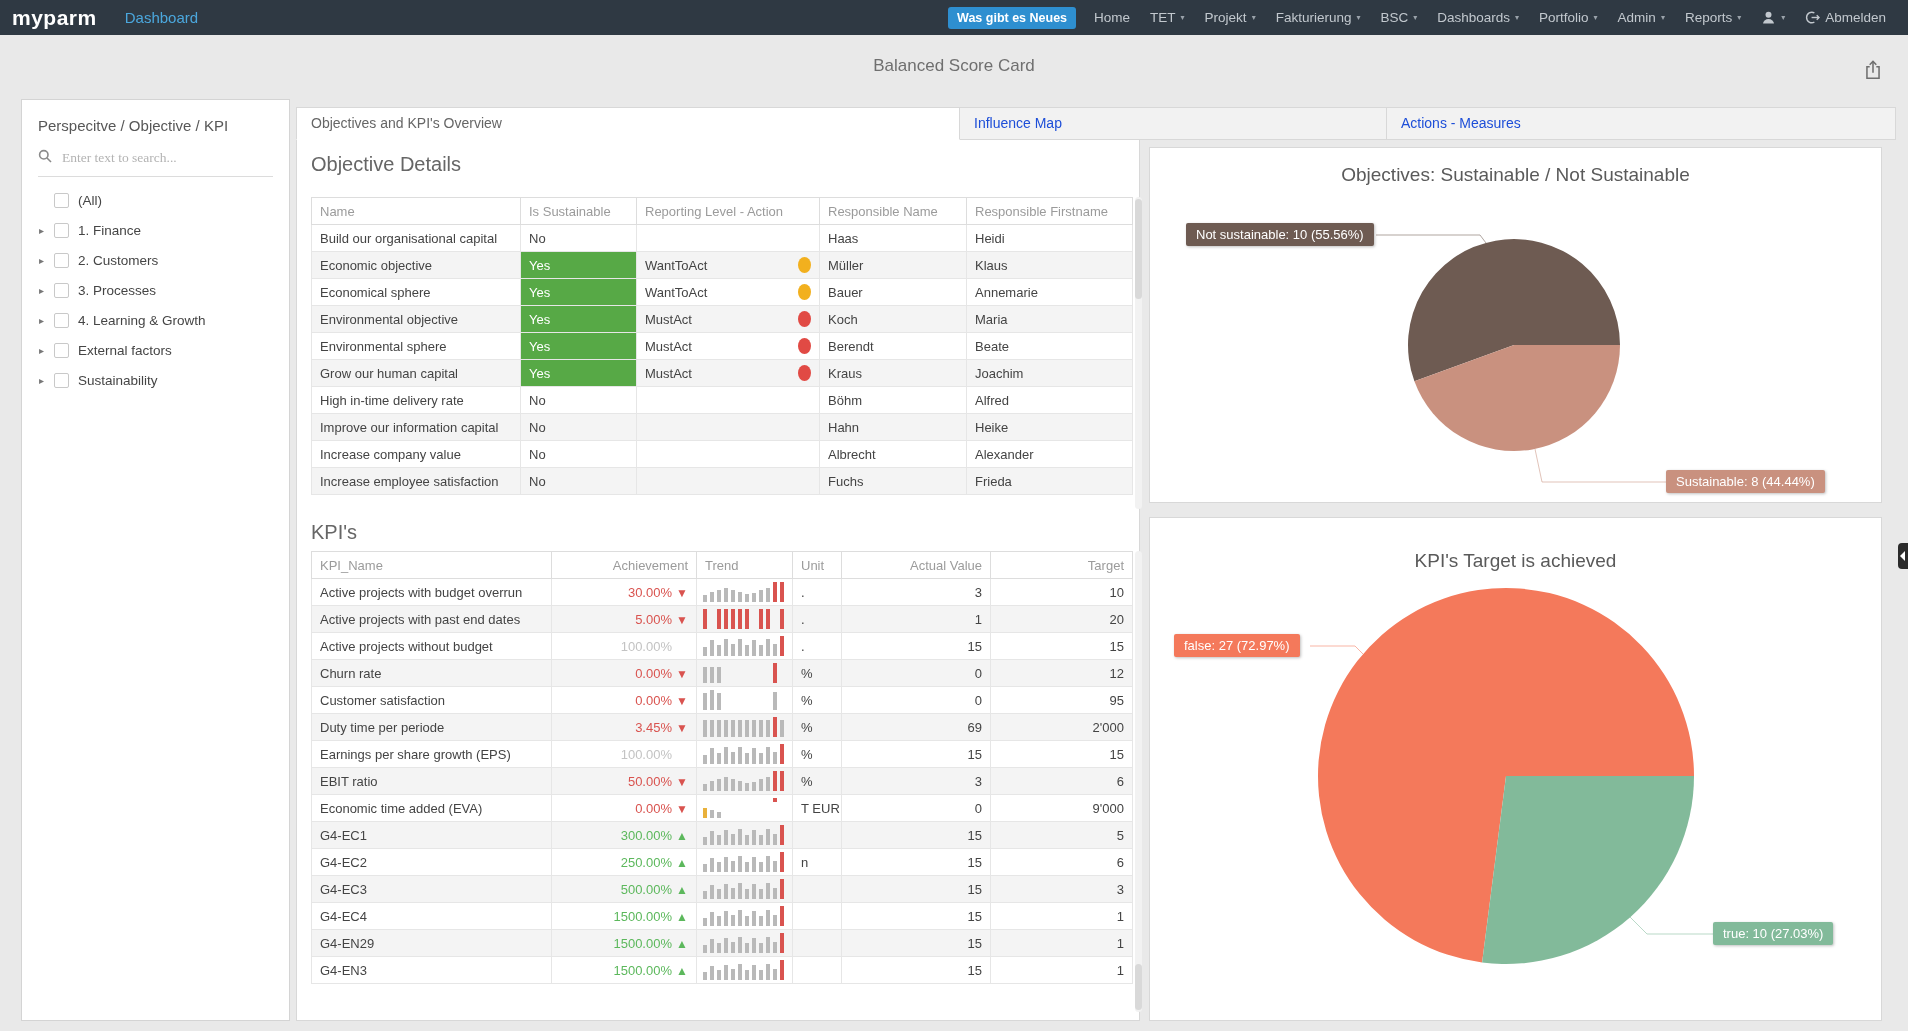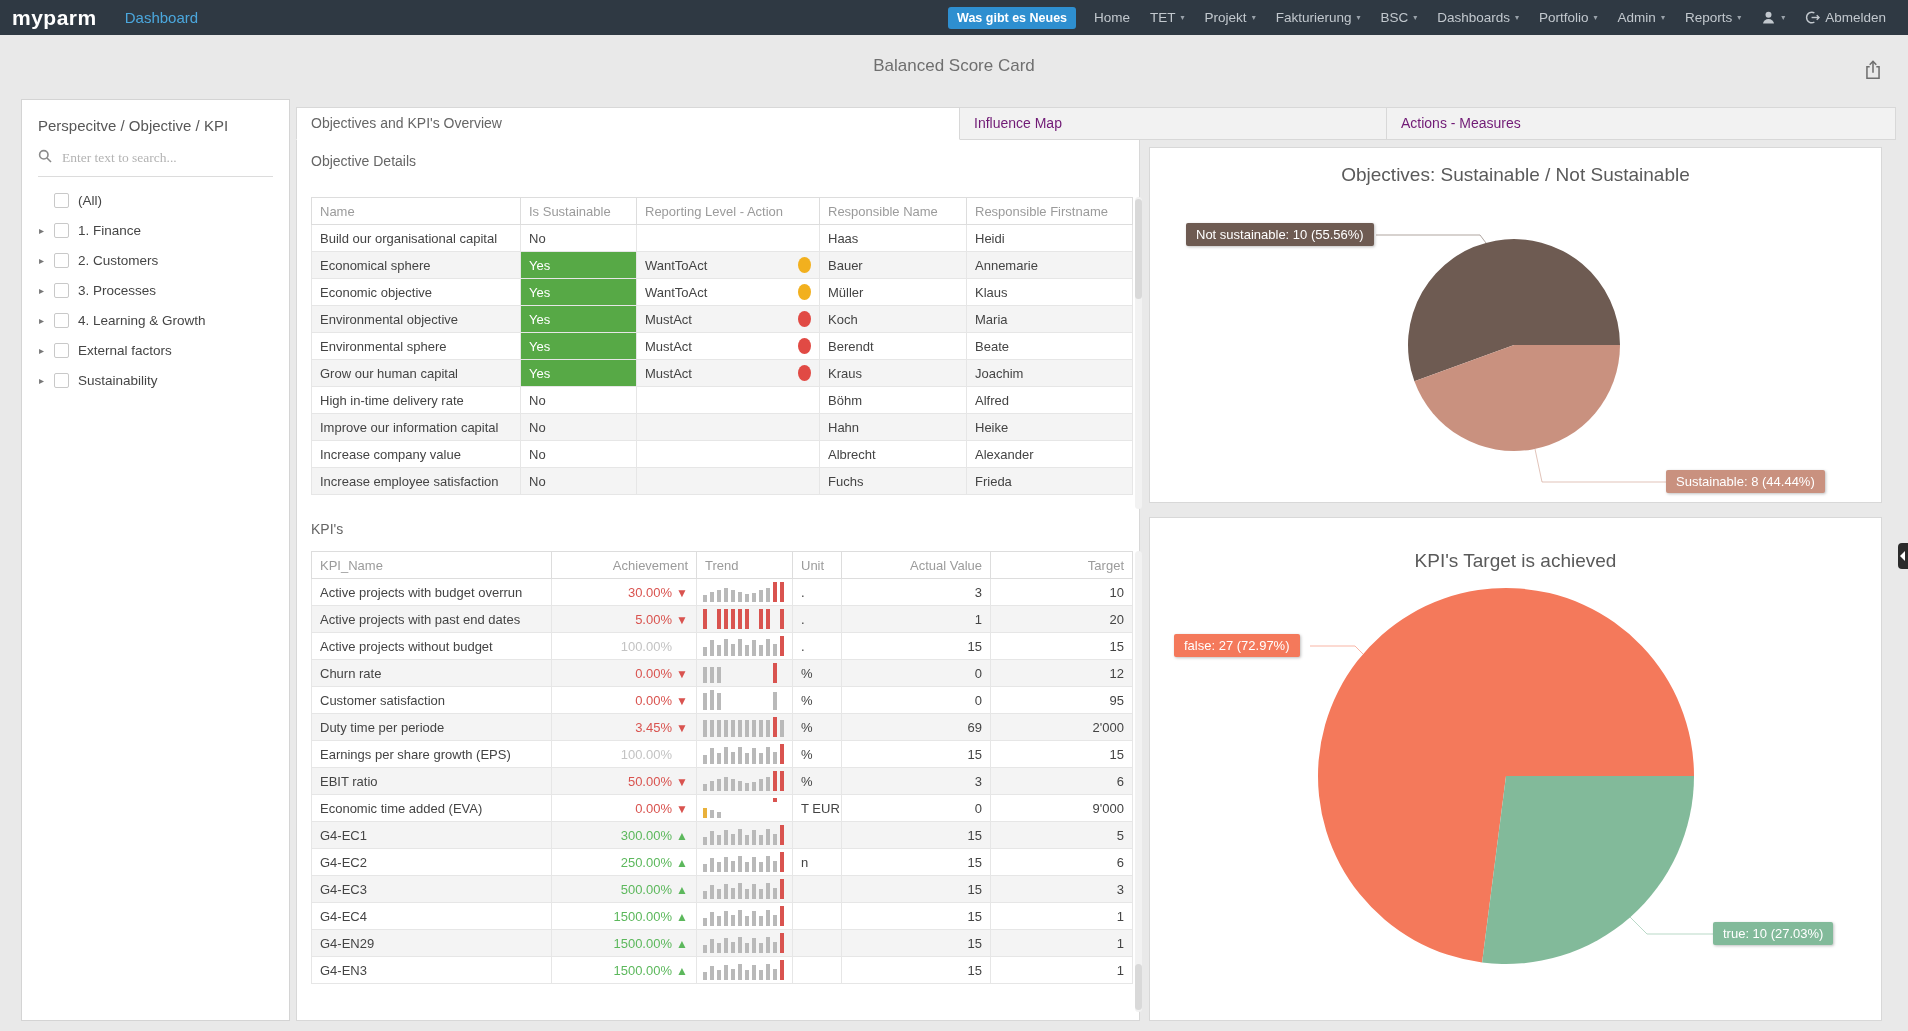--- a/index.html
+++ b/index.html
@@ -34,30 +34,30 @@
   .sb-search input::placeholder{color:#b3b3b3}
   .tree{margin-top:8px}
   .tree-row{height:30px;display:flex;align-items:center;padding-left:17px;cursor:pointer}
   .tree-arrow{width:15px;font-size:10px;color:#787878;flex:none}
   .tree-cb{width:15px;height:15px;border:1px solid #c9c9c9;border-radius:2px;background:#fff;
            margin-right:9px;flex:none;box-sizing:border-box}
   .tree-lbl{font-size:13.5px;color:#454545;white-space:nowrap}
 
   
   .tabs{position:absolute;left:296px;top:107px;width:1600px;height:33px;display:flex}
-  .tab{box-sizing:border-box;height:33px;line-height:31px;font-size:14px;color:#701a75;background:#f2f2f2;
+  .tab{box-sizing:border-box;height:33px;line-height:31px;font-size:14px;color:#1d4ed8;background:#f2f2f2;
        border:1px solid #d8d8d8;border-left:none;padding-left:14px;cursor:pointer;overflow:hidden;white-space:nowrap}
   .tab:first-child{border-left:1px solid #d8d8d8}
   .tab:nth-child(1){width:664px}.tab:nth-child(2){width:427px}.tab:nth-child(3){width:509px}
   .tab.active{background:#fff;color:#666;border-bottom-color:#fff}
 
   
   .tables-panel{position:absolute;left:296px;top:140px;width:844px;height:881px;background:#fff;
                 border:1px solid #d8d8d8;border-top:none;box-sizing:border-box}
-  .sec-title{position:absolute;left:14px;font-size:14px;color:#666}
+  .sec-title{position:absolute;left:14px;font-size:20px;color:#666}
   #objdet-title{top:13px}
   #kpi-title{top:381px}
   .tbl-clip{position:absolute;left:14px;overflow:hidden}
   #objdet-clip{top:57px;width:823px;height:312px}
   #kpi-clip{top:411px;width:823px;height:461px}
   table.tbl{border-collapse:collapse;table-layout:fixed;width:821px;font-size:13px}
   .tbl th{height:27px;box-sizing:border-box;font-weight:normal;color:#9b9b9b;text-align:left;
           padding:0 8px;border:1px solid #ddd;background:#fff;white-space:nowrap;overflow:hidden;cursor:pointer}
   .tbl th.r{text-align:right}
   .tbl td{height:27px;box-sizing:border-box;color:#444;padding:0 8px;border:1px solid #e6e6e6;
@@ -261,32 +261,32 @@
         </thead>
         <tbody>
           <tr>
             <td>Build our organisational capital</td>
             <td>No</td>
             <td class="action-cell"><span></span></td>
             <td>Haas</td>
             <td>Heidi</td>
           </tr>
           <tr>
+            <td>Economic objective</td>
+            <td class="yes">Yes</td>
+            <td class="action-cell"><span>WantToAct</span><span class="dot yellow"></span></td>
+            <td>Müller</td>
+            <td>Klaus</td>
+          </tr>
+          <tr>
             <td>Economical sphere</td>
             <td class="yes">Yes</td>
             <td class="action-cell"><span>WantToAct</span><span class="dot yellow"></span></td>
             <td>Bauer</td>
             <td>Annemarie</td>
-          </tr>
-          <tr>
-            <td>Economic objective</td>
-            <td class="yes">Yes</td>
-            <td class="action-cell"><span>WantToAct</span><span class="dot yellow"></span></td>
-            <td>Müller</td>
-            <td>Klaus</td>
           </tr>
           <tr>
             <td>Environmental objective</td>
             <td class="yes">Yes</td>
             <td class="action-cell"><span>MustAct</span><span class="dot red"></span></td>
             <td>Koch</td>
             <td>Maria</td>
           </tr>
           <tr>
             <td>Environmental sphere</td>

